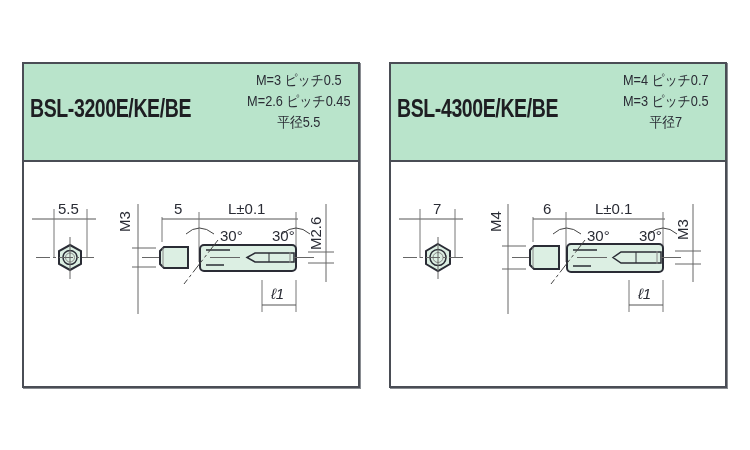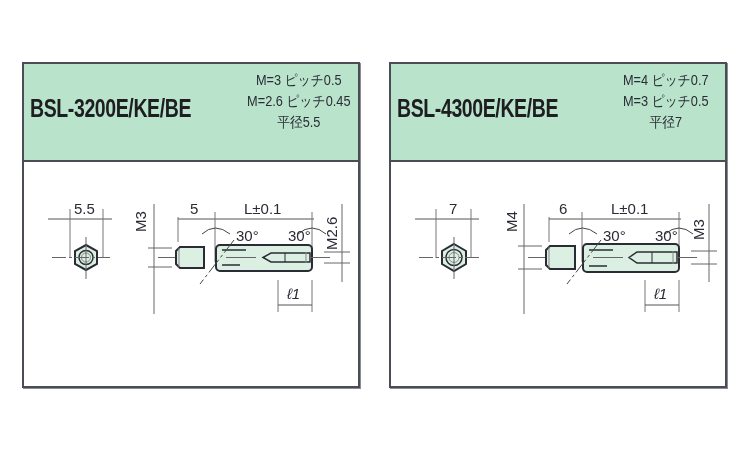--- a/index.html
+++ b/index.html
@@ -4,21 +4,21 @@
   <style>
     html, body { margin: 0; padding: 0; background: #ffffff; }
     body { width: 750px; height: 450px; position: relative; overflow: hidden; font-family: "Liberation Sans", sans-serif; }
     .panel { position: absolute; top: 62px; width: 338px; height: 326px; border: 2px solid #4a4d55; box-sizing: border-box; background: #ffffff; box-shadow: 1px 1px 0 #8a8d92; }
     .panel.p1 { left: 22px; }
     .panel.p2 { left: 389px; }
     .header { position: absolute; left: 0; top: 0; right: 0; height: 98px; background: #b9e4cb; border-bottom: 2px solid #4a4d55; box-sizing: border-box; }
     .model { position: absolute; left: 6px; top: 30px; font-family: "Liberation Sans", sans-serif; font-weight: bold; font-size: 25px; color: #1e1e22; letter-spacing: -0.5px; transform: scaleX(0.78); transform-origin: left center; white-space: nowrap; }
     .specs { position: absolute; right: 2px; top: 6px; width: 130px; text-align: center; font-size: 14.5px; line-height: 21px; color: #2a2c35; transform: scaleX(0.88); transform-origin: right top; }
     .specs div { white-space: nowrap; }
-    .drawing { position: absolute; left: 16px; top: 98px; width: 334px; height: 224px; }
+    .drawing { position: absolute; left: 0; top: 98px; width: 334px; height: 224px; }
     .drawing svg { position: absolute; left: 0; top: 0; }
     .dim { font-family: "Liberation Sans", sans-serif; font-size: 15px; fill: #2a2c35; }
     .ang { font-family: "Liberation Sans", sans-serif; font-size: 15px; fill: #2a2c35; }
   </style>
 </head>
 <body>
 
 <div class="panel p1">
   <div class="header">
     <div class="model">BSL-3200E/KE/BE</div>

